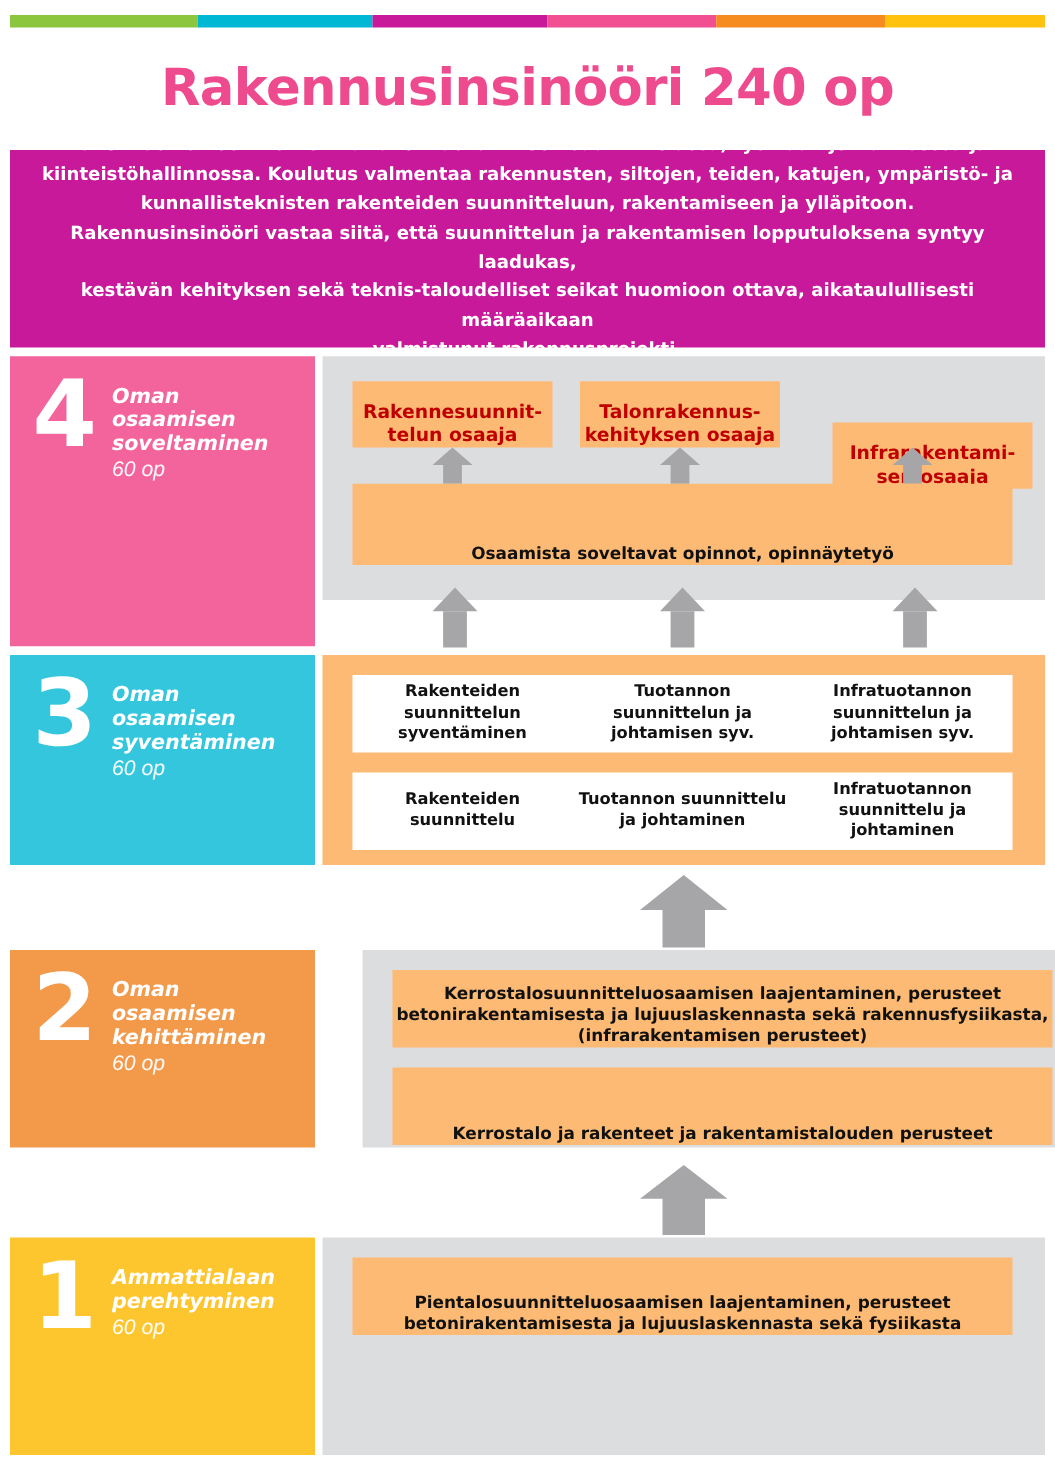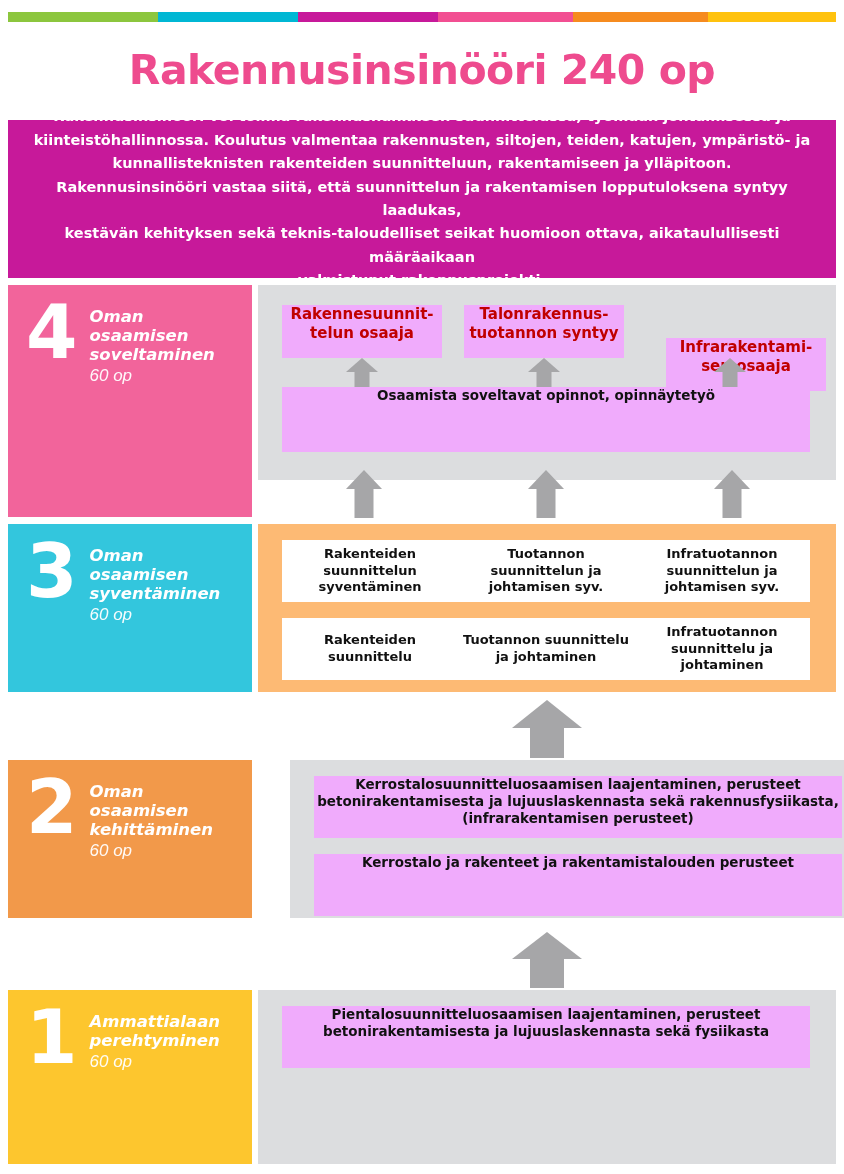--- a/index.html
+++ b/index.html
@@ -107,24 +107,24 @@
   .panel {
     position: absolute;
     left: 258px;
     width: 578px;
     background: #dcdddf;
     box-sizing: border-box;
   }
 
   .wbox {
     position: absolute;
-    background: #f0abfc;
+    background: #fdba74;
     box-sizing: border-box;
     display: flex;
-    align-items: flex-start;
+    align-items: flex-end;
     justify-content: center;
     text-align: center;
   }
   .wbox span {
     display: block;
     width: 100%;
     white-space: pre-line;
     font-family: "DejaVu Sans", sans-serif;
     font-weight: bold;
     line-height: 1.26;
@@ -213,21 +213,21 @@
   </div>
 </div>
 
 <div class="panel" style="top: 285px; height: 195px; background: rgb(220, 221, 223);">
   <div class="wbox red" style="left:24px; top:20px; width:160px; height:53px;">
     <span style="color: rgb(192, 0, 0);">Rakennesuunnit-
 telun osaaja</span>
   </div>
   <div class="wbox red" style="left:206px; top:20px; width:160px; height:53px;">
     <span style="color: rgb(192, 0, 0);">Talonrakennus-
-tuotannon syntyy</span>
+kehityksen osaaja</span>
   </div>
   <div class="wbox red" style="left:408px; top:20px; width:160px; height:53px;margin-top:33px;">
     <span style="color: rgb(192, 0, 0);">Infrarakentami-
 sen osaaja</span>
   </div>
 
   <div class="arrow" style="left:88px; top:73px; width:32px; height:29px;">
     <div class="head" style="border-left-width: 16px; border-right-width: 16px; border-bottom-width: 14px; border-bottom-color: rgb(166, 166, 168);"></div>
     <div class="shaft" style="width: 15px; height: 16px; background: rgb(166, 166, 168);"></div>
   </div>

